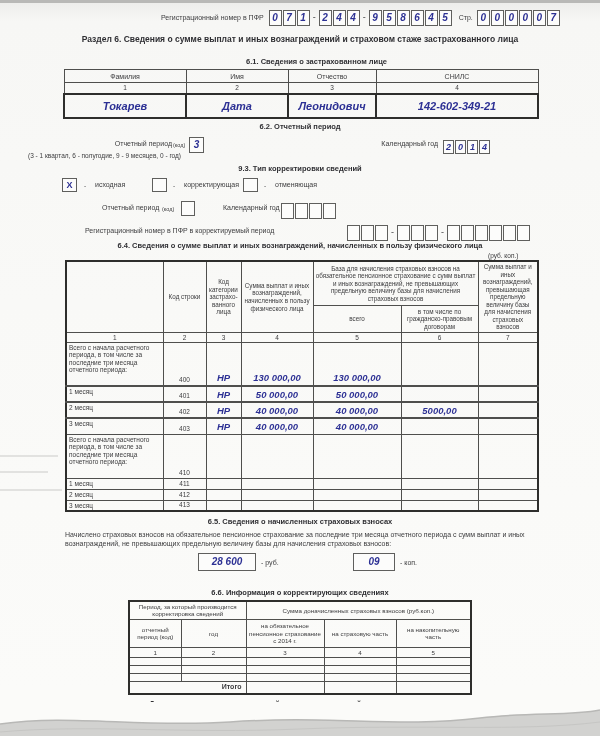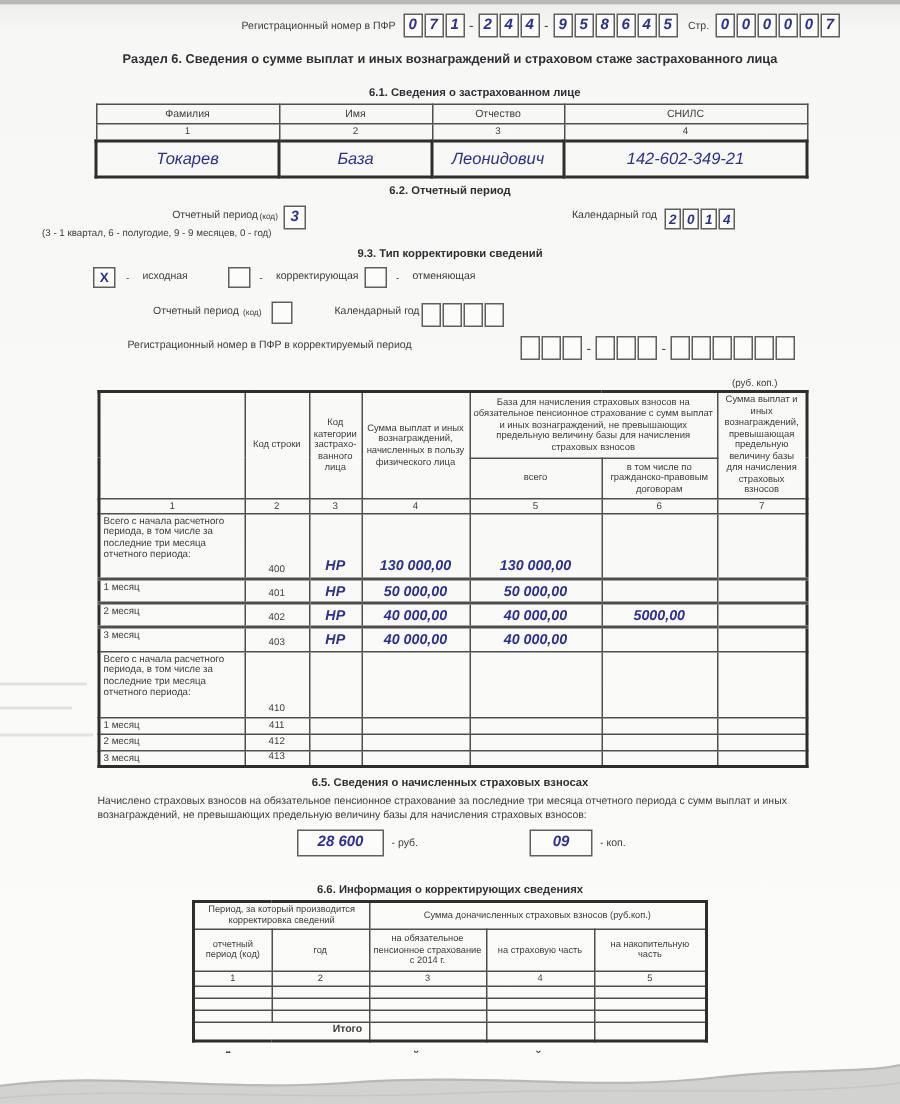--- a/index.html
+++ b/index.html
@@ -17,21 +17,21 @@
   }
   .top-strip { position:absolute; top:0; left:0; width:600px; height:3px; background:#b9b9b7; }
   .streak { position:absolute; background:#e2e2e0; height:2px; }
 
   .abs { position:absolute; }
   .center { width:600px; text-align:center; }
   .sec-title { font-weight:bold; font-size:8px; color:#2f2f33; }
   .lbl7 { font-size:7px; }
   .lbl65 { font-size:6.5px; }
   .tiny { font-size:5.5px; }
-  .blue { color:#2c3094; font-weight:normal; font-style:italic; }
+  .blue { color:#2c3094; font-weight:bold; font-style:italic; }
 
   
   .dbox {
     display:inline-block; width:13px; height:16px; border:1px solid #5f5f5d;
     background:#fcfcfb; text-align:center; line-height:14px;
     font-size:10px; font-weight:bold; font-style:italic; color:#2c3094;
     margin-right:1px; vertical-align:middle;
   }
   .dbox.small { width:11px; height:14px; font-size:9px; line-height:12px; }
   .dash { display:inline-block; margin:0 3px 0 2px; font-size:9px; color:#3c3c3e; vertical-align:middle; }
@@ -124,21 +124,21 @@
         <td>СНИЛС</td>
       </tr>
       <tr class="num">
         <td>1</td>
         <td>2</td>
         <td>3</td>
         <td>4</td>
       </tr>
       <tr class="val blue">
         <td class="blue">Токарев</td>
-        <td class="blue">База</td>
+        <td class="blue">Дата</td>
         <td class="blue">Леонидович</td>
         <td class="blue">142-602-349-21</td>
       </tr>
     </tbody>
       </table>
 
     <div class="abs center sec-title" style="top:119px; font-size:7.5px;">6.2. Отчетный период</div>
     <div class="abs" style="top:133px; left:0; width:600px; height:18px;">
       <span class="abs lbl7" style="right:428px; top:4px;">Отчетный период</span>
       <span class="abs tiny" style="left:173px; top:6px;">(код)</span>
@@ -171,20 +171,21 @@
       <span class="abs lbl7" style="left:85px; top:6px;">Регистрационный номер в ПФР в корректируемый период</span>
       <span class="abs reg-line" style="left:347px; top:2px;">
         <span><span class="dbox"></span><span class="dbox"></span><span class="dbox"></span></span>
         <span class="dash">-</span>
         <span><span class="dbox"></span><span class="dbox"></span><span class="dbox"></span></span>
         <span class="dash">-</span>
         <span><span class="dbox"></span><span class="dbox"></span><span class="dbox"></span><span class="dbox"></span><span class="dbox"></span><span class="dbox"></span></span>
       </span>
     </div>
 
+    <div class="abs center sec-title" style="top:238px; font-size:7.5px;">6.4. Сведения о сумме выплат и иных вознаграждений, начисленных в пользу физического лица</div>
     <div class="abs lbl65" style="top:249px; left:488px;">(руб. коп.)</div>
     <table class="t64 abs" style="top:257px; left:65px;">
       <colgroup>
           <col style="width:97px">
           <col style="width:43px">
           <col style="width:35px">
           <col style="width:72px">
           <col style="width:88px">
           <col style="width:77px">
           <col style="width:60px">

